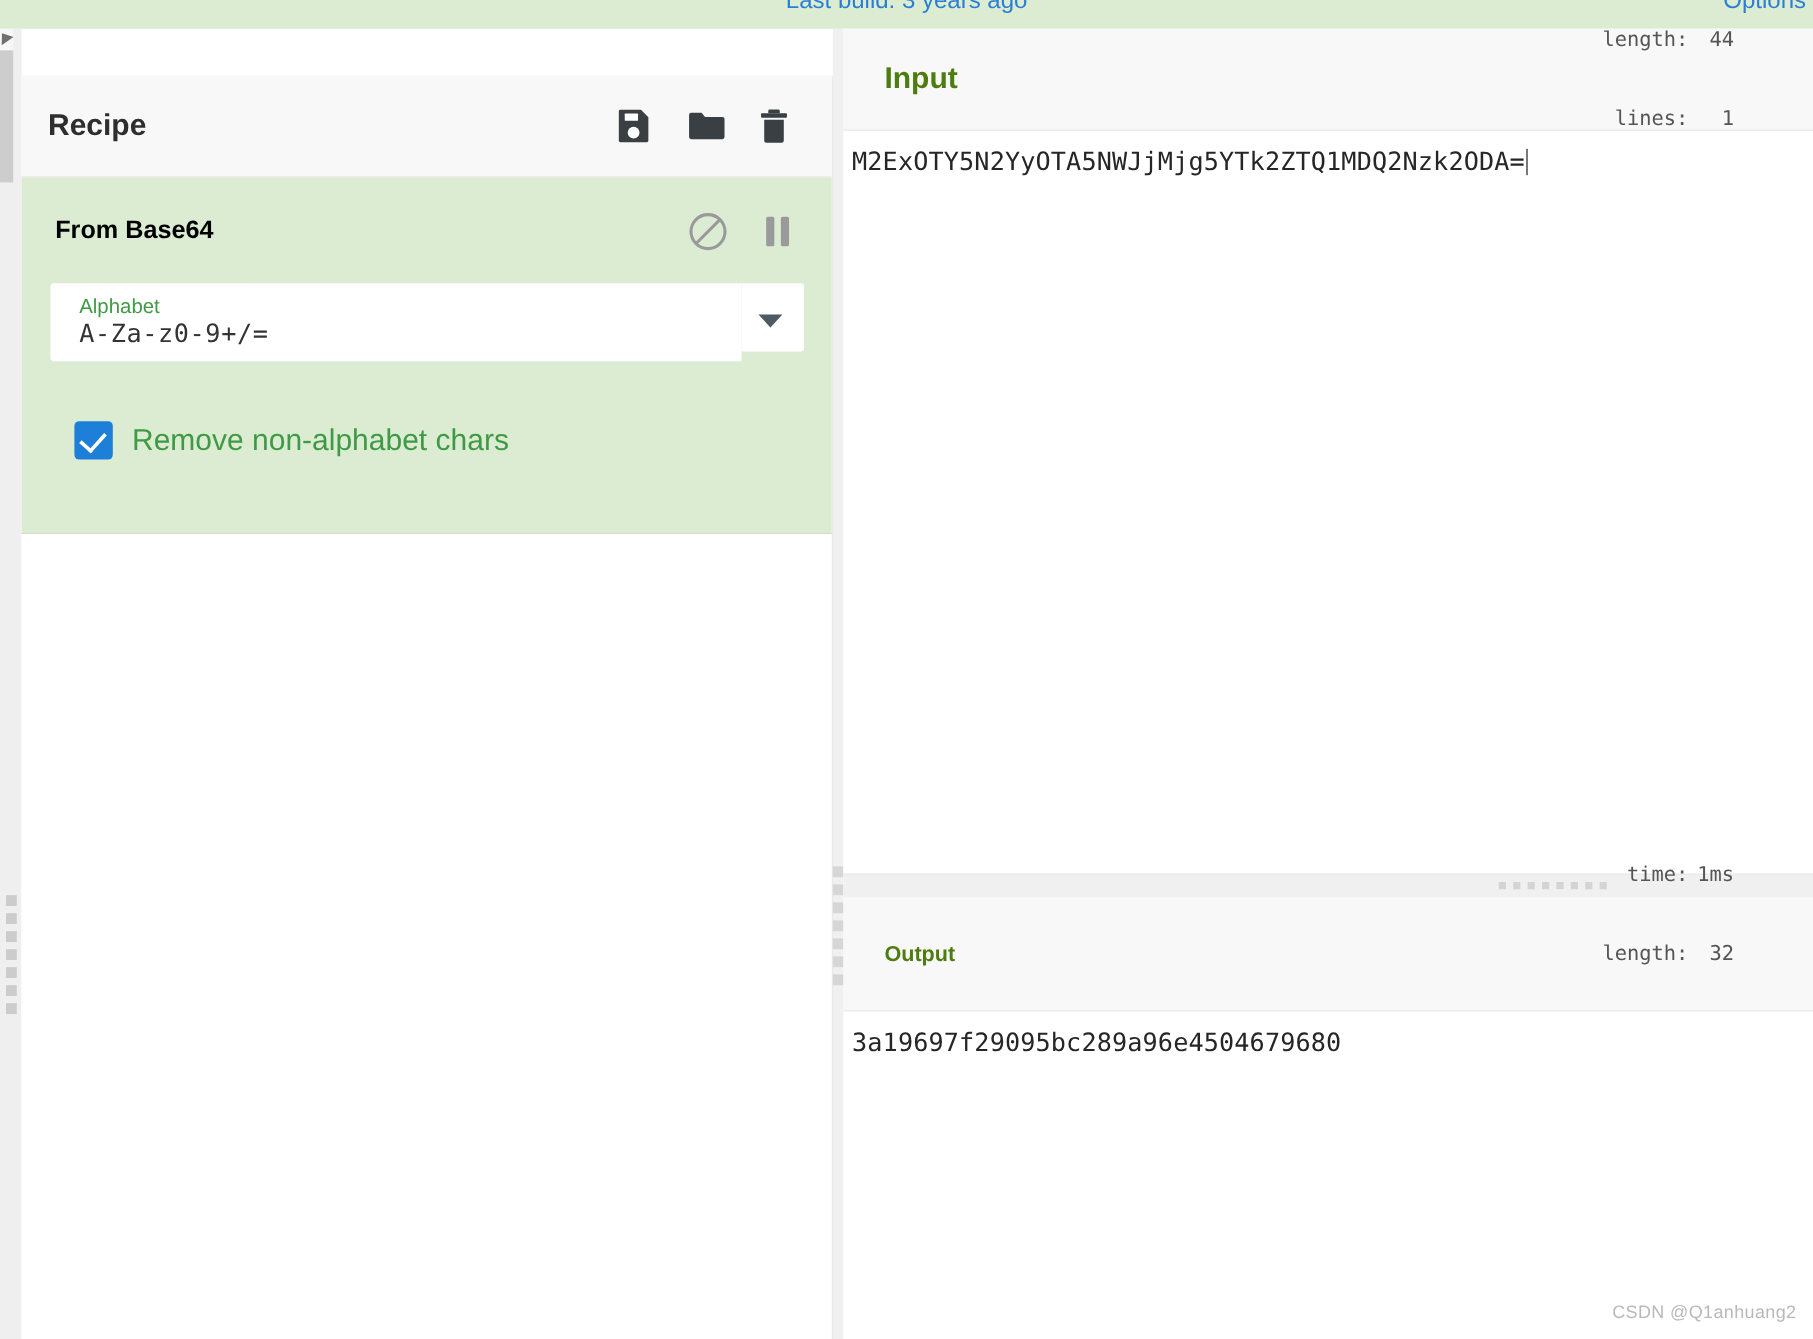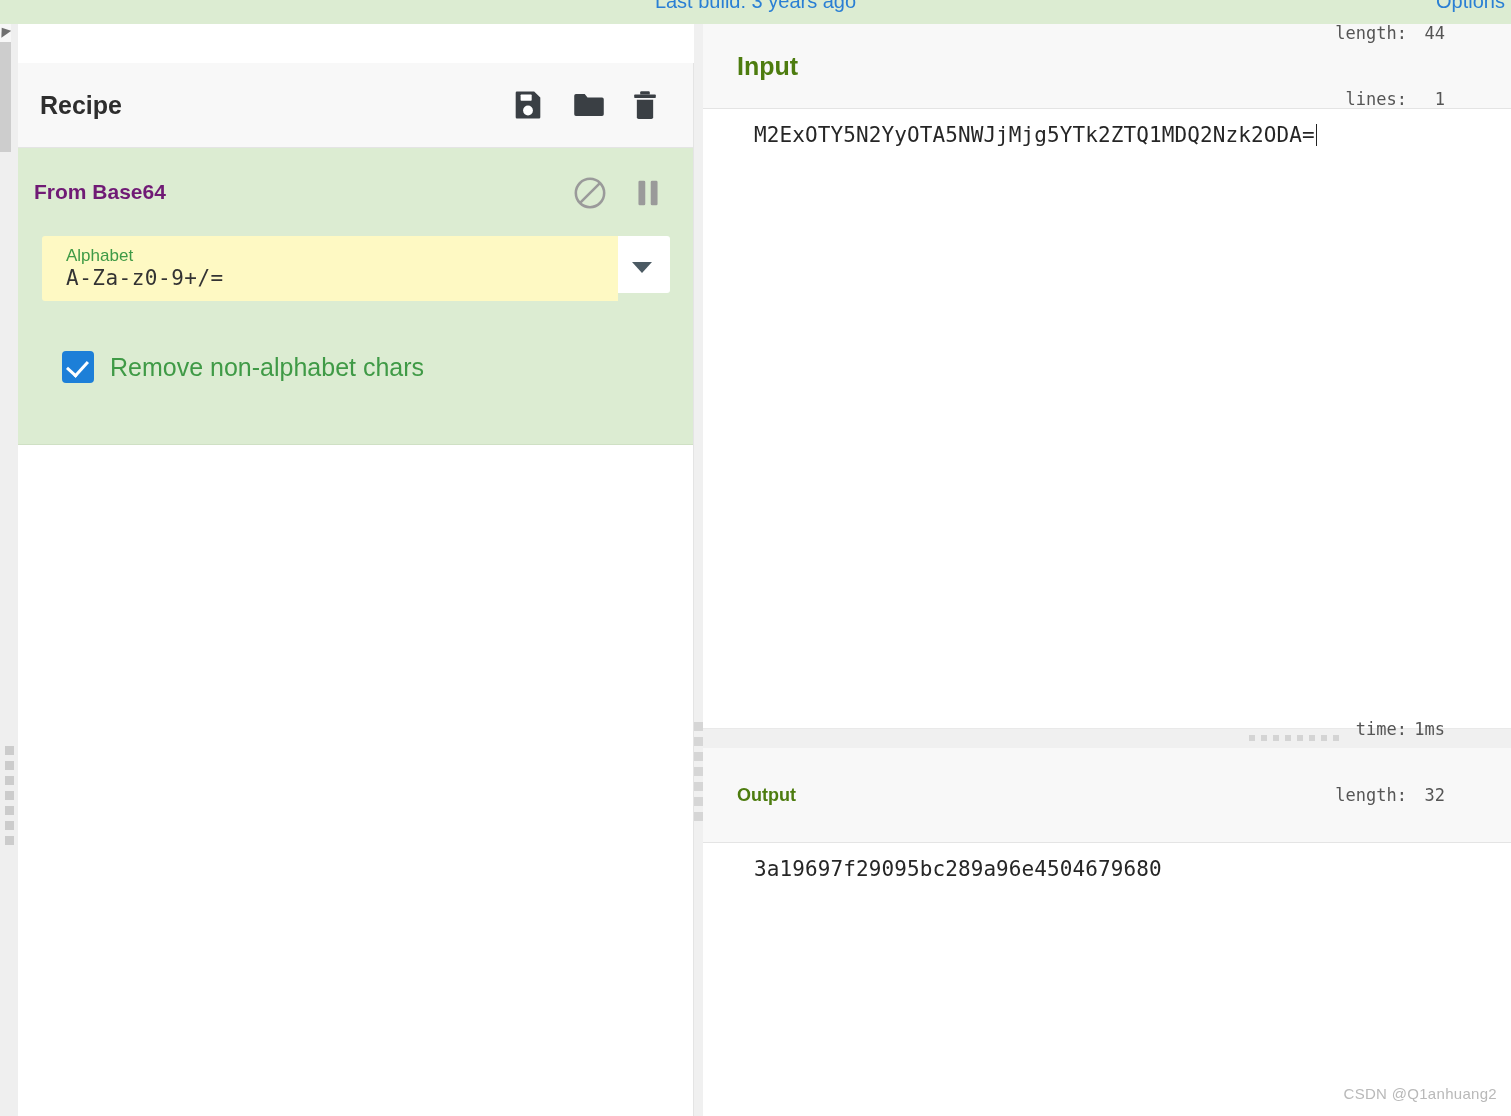--- a/index.html
+++ b/index.html
@@ -137,24 +137,24 @@
 
   
   .op {
     position: relative;
     background: #dcecd2;
     height: 297px;
     border-bottom: 1px solid #cfe0c4;
   }
   .op-title {
     position: absolute;
-    left: 16px; top: 32px;
+    left: 28px; top: 32px;
     font-size: 21px;
     font-weight: bold;
-    color: #701a75;
+    color: #000000;
   }
   .op-icons {
     position: absolute;
     right: 32px; top: 28px;
     display: flex;
     align-items: center;
     gap: 28px;
   }
   .op-icons .opic { cursor: pointer; display: block; }
 
@@ -162,21 +162,21 @@
     position: absolute;
     left: 24px; top: 88px;
     width: 628px;
     height: 65px;
   }
   .arg-field {
     position: absolute;
     left: 0; top: 0;
     width: 576px;
     height: 65px;
-    background: #fef9c3;
+    background: #ffffff;
     border-radius: 3px 0 0 3px;
   }
   .arg-dropdown-box {
     position: absolute;
     left: 576px; top: 0;
     width: 52px;
     height: 57px;
     background: #ffffff;
     border-radius: 0 3px 3px 0;
     cursor: pointer;
@@ -306,21 +306,20 @@
     white-space: pre;
   }
   .io-stats .row { display: block; }
   .io-stats .k { display: inline-block; }
   .io-stats .v { display: inline-block; min-width: 38px; text-align: right; }
 
   .io-text {
     position: relative;
     background: #ffffff;
     overflow: hidden;
-    padding-left: 44px;
   }
   .io-text .line {
     font-family: "DejaVu Sans Mono", monospace;
     font-size: 21px;
     color: #262626;
     white-space: pre;
     padding: 14px 0 0 7px;
     letter-spacing: 0.1px;
   }
   .caret {

